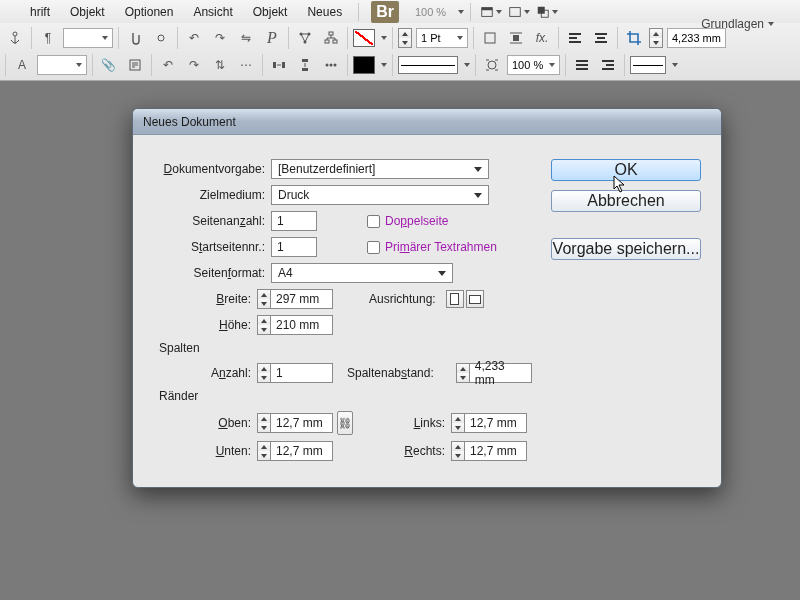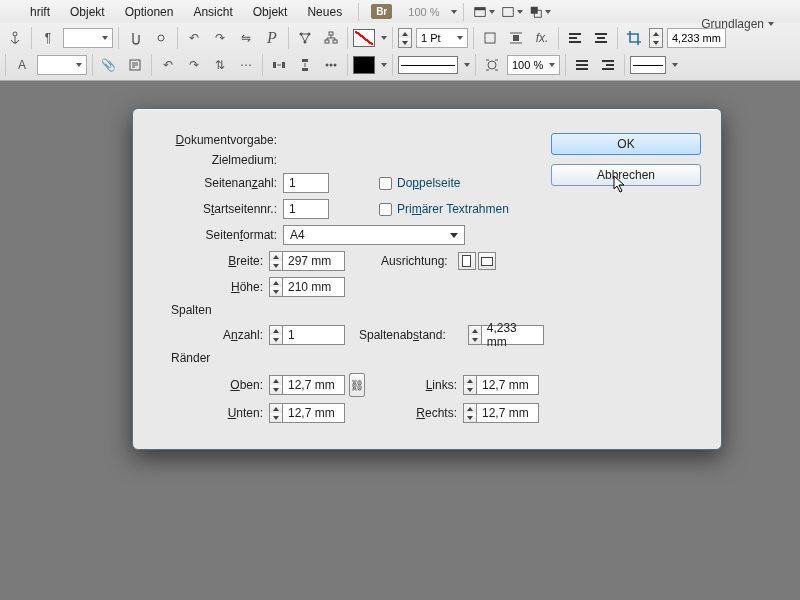--- a/index.html
+++ b/index.html
@@ -2,21 +2,21 @@
 <html><head>
 <meta charset="utf-8">
 <style>
   * { box-sizing: border-box; margin: 0; padding: 0; font-family: "Segoe UI", Tahoma, Arial, sans-serif; }
   body { background: #7a7a7a; width: 800px; height: 600px; overflow: hidden; position: relative; }
   
   
   .menubar { background: linear-gradient(#f5f5f5, #e8e8e8); height: 23px; display: flex; align-items: center; padding: 0 20px; font-size: 12px; color: #222; }
   .menubar .menu-item { padding: 3px 10px; cursor: default; }
   .menubar .menu-sep { width: 1px; height: 18px; background: #c8c8c8; margin: 0 6px; }
-  .menubar .br-badge { background: #8a7b5a; color: #fff; font-size: 10px; font-weight: bold; padding: 2px 5px; border-radius: 2px; margin: 0 6px; }
+  .menubar .br-badge { background: #8a7b5a; color: #fff; font-size: 16px; font-weight: bold; padding: 2px 5px; border-radius: 2px; margin: 0 6px; }
   .menubar .zoom-pct { color: #888; font-size: 11px; margin: 0 10px; }
   .menubar .tool-icon { width: 22px; height: 18px; margin: 0 3px; display: flex; align-items: center; justify-content: center; }
   .menubar .right-group { margin-left: auto; display: flex; align-items: center; margin-top: 24px; }
   .menubar .workspace { color: #444; font-size: 12px; padding: 0 6px; display:flex; align-items:center; gap:4px;}
   .tri-down { width:0;height:0;border-left:3px solid transparent;border-right:3px solid transparent;border-top:4px solid #555; display:inline-block;}
   
   
   .toolbar-wrap { background: linear-gradient(#f0f0f0,#e2e2e2); height: 58px; border-bottom:1px solid #aaa; padding: 3px 4px; display:flex; flex-direction:column; gap:2px;}
   .toolbar-row { display:flex; align-items:center; gap:4px; height: 26px; }
   .tb-icon { width:22px; height:22px; border:1px solid transparent; display:flex; align-items:center; justify-content:center; color:#555; font-size:12px;}
@@ -26,42 +26,42 @@
   .tb-field { height:20px; border:1px solid #aaa; background:#fff; font-size:11px; padding:0 4px; display:flex; align-items:center; min-width:56px;}
   .tb-swatch { width:22px; height:18px; border:1px solid #666;}
   .tb-none-swatch { width:22px;height:18px;border:1px solid #666;background:#fff;position:relative;}
   .tb-none-swatch::after{content:"";position:absolute;left:1px;top:1px;right:1px;bottom:1px;background:linear-gradient(to top right, transparent 45%, red 45%, red 55%, transparent 55%);}
   .tb-longline{height:18px;border:1px solid #777;background:#fff;width:60px;position:relative;}
   .tb-longline::after{content:"";position:absolute;left:2px;right:2px;top:8px;height:1px;background:#000;}
   
   
   .dialog { position:absolute; left:132px; top:108px; width:590px; background:#e9e9e9; border:1px solid #5c6a78; border-radius:6px; box-shadow:0 8px 24px rgba(0,0,0,.55), inset 0 1px 0 rgba(255,255,255,.6); overflow:hidden;}
   .titlebar { height:26px; background:linear-gradient(#d6e0ed,#a9b6c7 50%,#9fafc1); display:flex; align-items:center; padding:0 10px; font-size:12px; color:#1b1b1b; border-bottom:1px solid #8a97a7;}
-  .dlg-body { padding: 24px 20px 20px 20px; display:flex; }
+  .dlg-body { padding: 24px 20px 20px 8px; display:flex; }
   .dlg-left { flex:1; }
   .dlg-right { width:150px; display:flex; flex-direction:column; gap:9px; padding-top:0;}
   
-  .btn { height:22px; border:1px solid #7f97b8; background:linear-gradient(#fefefe,#e4eaf1); border-radius:3px; font-size:12px; color:#222; display:flex; align-items:center; justify-content:center; cursor:default;}
+  .btn { height:22px; border:1px solid #7f97b8; background:linear-gradient(#fefefe,#e4eaf1); border-radius:3px; font-size:16px; color:#222; display:flex; align-items:center; justify-content:center; cursor:default;}
   .btn.primary { background:linear-gradient(#e6f2ff,#bfe0ff); border-color:#4a8ed1;}
   
   .form-row { display:flex; align-items:center; margin-bottom:6px; font-size:12px; color:#222;}
   .form-row label { width:124px; text-align:right; margin-right:6px;}
   .combo { height:20px; border:1px solid #8a8a8a; background:#fff; font-size:12px; padding:0 20px 0 6px; min-width:218px; position:relative; display:flex; align-items:center;}
   .combo::after{content:"";position:absolute;right:6px;top:7px;width:0;height:0;border-left:4px solid transparent;border-right:4px solid transparent;border-top:5px solid #333;}
   .combo.short{min-width:182px;}
   
   .num-input { display:flex; align-items:center;}
   .spinner { display:flex; flex-direction:column; border:1px solid #8a8a8a; width:14px; height:20px;}
   .spinner div{flex:1;display:flex;align-items:center;justify-content:center;background:linear-gradient(#fafafa,#e8e8e8);}
   .spinner .up::before{content:"";width:0;height:0;border-left:3px solid transparent;border-right:3px solid transparent;border-bottom:4px solid #444;}
   .spinner .down::before{content:"";width:0;height:0;border-left:3px solid transparent;border-right:3px solid transparent;border-top:4px solid #444;}
   .num-field{height:20px;width:62px;border:1px solid #8a8a8a;border-left:none;background:#fff;font-size:12px;padding:0 5px;display:flex;align-items:center;}
   .num-field.narrow{width:46px;}
   
-  .check { display:flex; align-items:center; gap:5px; font-size:12px; color:#0c4a6e;}
+  .check { display:flex; align-items:center; gap:5px; font-size:12px; color:#a21caf;}
   .check .box{width:13px;height:13px;border:1px solid #7a7a7a;background:#fff;border-radius:2px;}
   
   .group-label { font-size:12px; color:#222; margin:4px 0 8px 18px;}
   .group-indent { padding-left:24px; }
   
   .orient-btn{width:18px;height:18px;border:1px solid #888;background:linear-gradient(#fafafa,#e6e6e6);display:flex;align-items:center;justify-content:center;margin-left:2px;}
   .orient-glyph{width:9px;height:12px;border:1px solid #444;background:#fff;position:relative;}
   .orient-glyph.land{width:12px;height:9px;}
   
   .link-icon{width:16px;height:24px;border:1px solid #888;background:linear-gradient(#fafafa,#e8e8e8);display:flex;align-items:center;justify-content:center;margin-left:4px;border-radius:2px;font-size:11px;}
@@ -283,29 +283,34 @@
           <line x1="2" y1="12" x2="14" y2="12" stroke="#333" stroke-width="2"></line>
         </svg>
       </div>
     <div class="tb-sep"></div>
     <div class="tb-longline" style="width:36px"></div>
     <span class="drop-arr"></span>
   </div>
 </div>
 
 <div class="dialog">
+  <div class="titlebar">
+    <span>Neues Dokument</span>
+  </div>
   <div class="dlg-body">
     <div class="dlg-left">
 
       <div class="form-row">
         <label><span class="underline">D</span>okumentvorgabe:</label>
+        <div class="combo">[Benutzerdefiniert]</div>
       </div>
 
       <div class="form-row">
         <label>Zielmedium:</label>
+        <div class="combo">Druck</div>
       </div>
 
       <div class="form-row">
         <label>Seitenan<span class="underline">z</span>ahl:</label>
         <div class="num-input">
           <div class="num-field narrow" style="border-left:1px solid #8a8a8a">1</div>
         </div>
         <div style="width:50px"></div>
         <div class="check">
           <div class="box"></div>
@@ -420,19 +425,20 @@
             </div>
           <div class="num-field">12,7 mm</div>
         </div>
       </div>
     </div>
 
     <div class="dlg-right">
       <div class="btn primary">OK</div>
       <div class="btn">Abbrechen</div>
       <div style="height:8px"></div>
+      <div class="btn">Vorgabe speichern...</div>
     </div>
   </div>
 </div>
 
 <svg class="cursor" viewBox="0 0 15 20">
   <path d="M1 1 L1 14 L4 11 L7 17 L9 16 L6 10 L11 10 Z" fill="#fff" stroke="#000" stroke-width="1"></path>
 </svg>
 
 </body></html>

